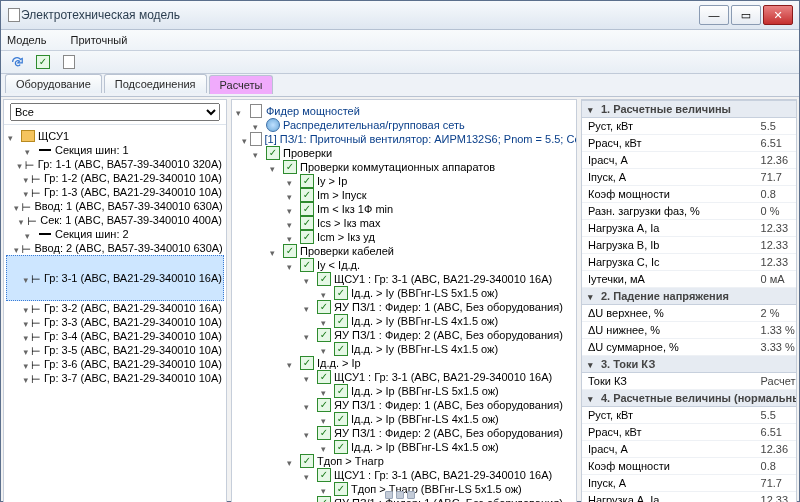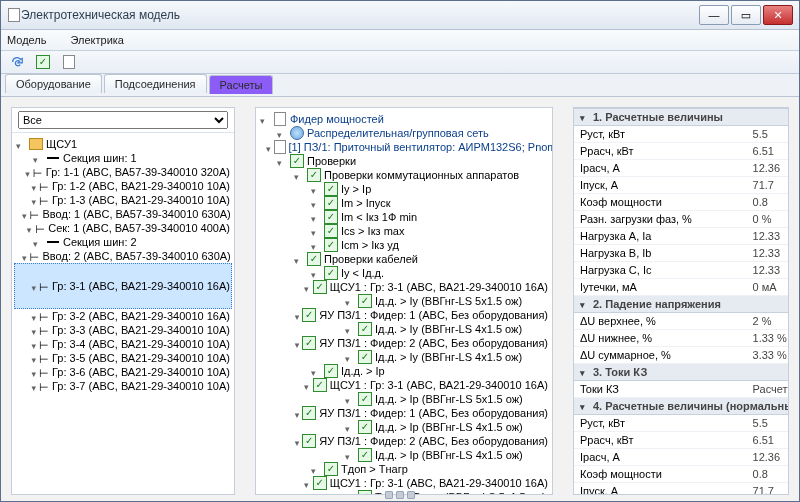--- a/index.html
+++ b/index.html
@@ -8,23 +8,23 @@
 .titlebar .title{flex:1;font-size:12px;color:#2c3e50}
 .winbtns{display:flex;gap:2px}
 .winbtn{width:28px;height:18px;border:1px solid #8a9bb3;border-radius:2px;display:flex;align-items:center;justify-content:center;background:linear-gradient(#fefefe,#e7ecf3);font-size:11px;font-family:Arial;cursor:default}
 .winbtn.close{background:linear-gradient(#e98282,#c53030);color:#fff;border-color:#8b1a1a}
 .menubar{height:20px;background:linear-gradient(#f9fbfc,#eef3f8);border-bottom:1px solid #c7d0dd;display:flex;align-items:center;padding:0 6px;gap:24px}
 .menubar span{color:#1a1a1a;cursor:default}
 .toolbar{height:22px;background:linear-gradient(#f5f8fb,#e8eef5);border-bottom:1px solid #c0cad8;display:flex;align-items:center;padding:0 6px;gap:6px}
 .tbbtn{width:18px;height:18px;display:flex;align-items:center;justify-content:center;border:1px solid transparent;border-radius:2px}
 .tabstrip{height:22px;display:flex;align-items:flex-start;padding:0 4px;border-bottom:1px solid #b9c3d2;background:#eef2f7}
 .tab{padding:3px 10px;border:1px solid #b9c3d2;border-bottom:none;margin-right:2px;border-radius:3px 3px 0 0;background:linear-gradient(#fdfefe,#eaf0f6);color:#2a2a2a;cursor:default}
-.tab.active{background:#8b5cf6;position:relative;top:1px;font-weight:400}
+.tab.active{background:#f0abfc;position:relative;top:1px;font-weight:400}
 .body{display:flex;height:408px}
-.col{overflow:auto;background:#fff;border:1px solid #c6ceda;margin:10px;box-sizing:border-box}
+.col{overflow:auto;background:#fff;border:1px solid #c6ceda;margin:2px;box-sizing:border-box}
 .col.left{width:224px}
 .col.mid{flex:1}
 .col.right{width:216px}
 .filter{padding:3px 6px;border-bottom:1px solid #dde4ec;display:flex;align-items:center;gap:4px}
 .filter select{flex:1;font-size:11px;height:18px}
 .tree{padding:4px 2px}
 .node{white-space:nowrap;display:flex;align-items:center;padding:1px 2px;gap:3px;cursor:default}
 .node.sel{background:#cde6ff;border:1px dotted #3a7bd5;padding:16px 1px}
 .indent{display:inline-block;width:14px}
 .caret{display:inline-block;width:10px;height:10px;cursor:pointer;color:#666}
@@ -64,21 +64,21 @@
     <span class="title">Электротехническая модель</span>
     <div class="winbtns">
       <div class="winbtn">—</div>
       <div class="winbtn">▭</div>
       <div class="winbtn close">✕</div>
     </div>
   </div>
 
   <div class="menubar">
     <span>Модель</span>
-    <span>Электрика</span>
+    <span>Приточный</span>
   </div>
 
   <div class="toolbar">
     <div class="tbbtn">
       <svg width="14" height="14" viewBox="0 0 16 16">
           <path d="M3 8a5 5 0 0 1 9-3l2-1v5h-5l2-2a3 3 0 1 0 .6 4" fill="none" stroke="#3a7bd5" stroke-width="1.4"></path>
         </svg>
     </div>
     <div class="tbbtn">
         <span class="icon-chk"></span>

